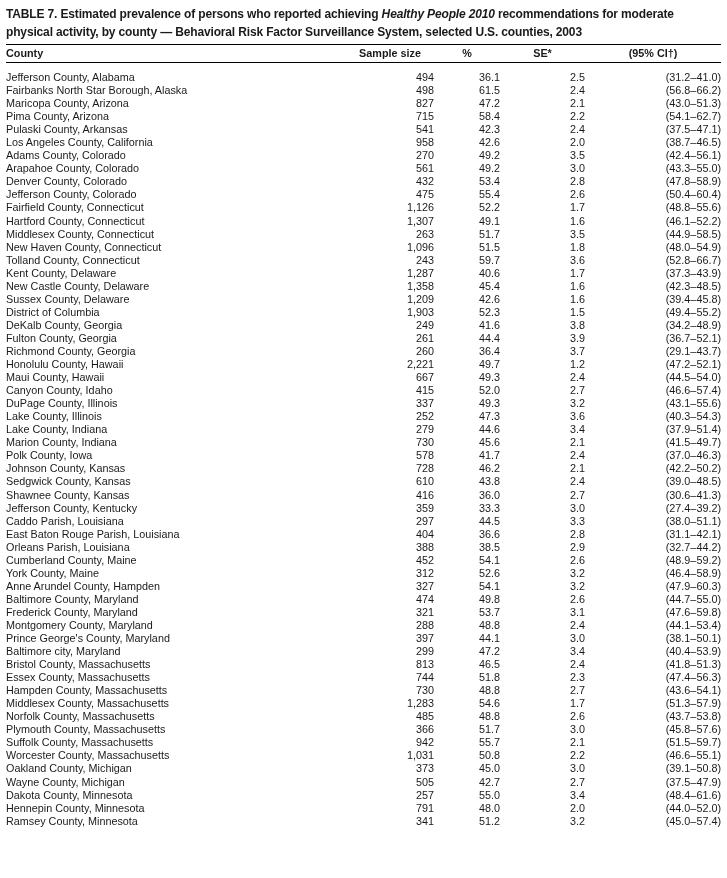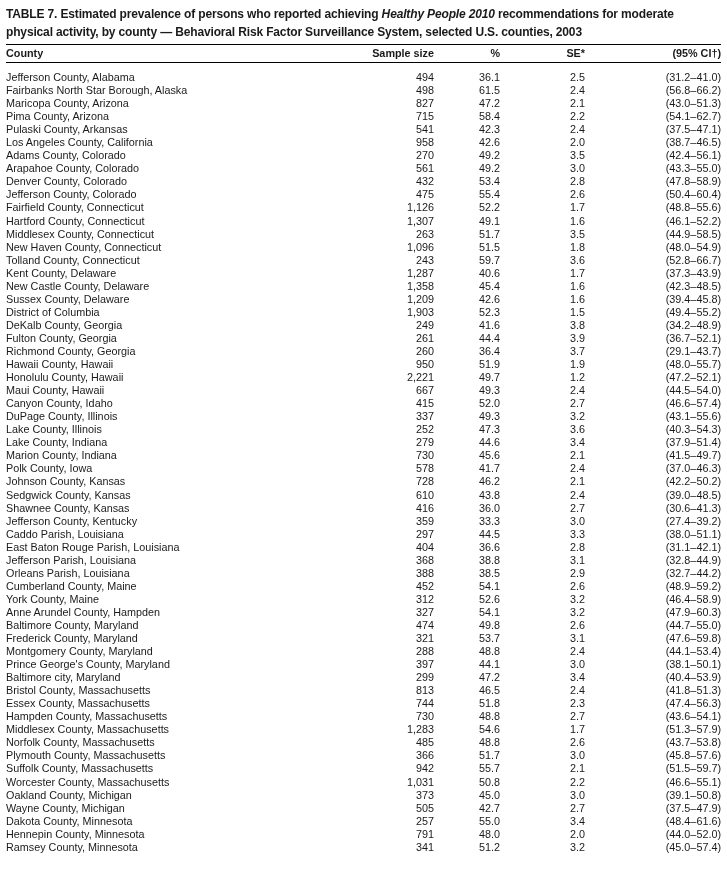--- a/index.html
+++ b/index.html
@@ -33,21 +33,21 @@
   }
   table.datatable thead th {
     border-top: 1.4px solid #000;
     border-bottom: 1.4px solid #000;
     font-size: 10.8px;
     font-weight: bold;
     padding: 2px 0 3px 0;
     white-space: nowrap;
   }
   th.c-left  { text-align: left; margin-top: 46px; }
-  th.c-right { text-align: right; }
+  th.c-right { text-align: center; }
   table.datatable tbody td {
     font-size: 10.8px;
     line-height: 13.04px;
     padding: 0;
     white-space: nowrap;
     overflow: hidden;
   }
   table.datatable tbody tr:first-child td {
     padding-top: 8px;
   }
@@ -226,27 +226,20 @@
           <td class="num">(36.7–52.1)</td>
         </tr>
         <tr>
           <td>Richmond County, Georgia</td>
           <td class="num">260</td>
           <td class="num">36.4</td>
           <td class="num">3.7</td>
           <td class="num">(29.1–43.7)</td>
         </tr>
         <tr>
-          <td>Hawaii County, Hawaii</td>
-          <td class="num">950</td>
-          <td class="num">51.9</td>
-          <td class="num">1.9</td>
-          <td class="num">(48.0–55.7)</td>
-        </tr>
-        <tr>
           <td>Honolulu County, Hawaii</td>
           <td class="num">2,221</td>
           <td class="num">49.7</td>
           <td class="num">1.2</td>
           <td class="num">(47.2–52.1)</td>
         </tr>
         <tr>
           <td>Maui County, Hawaii</td>
           <td class="num">667</td>
           <td class="num">49.3</td>
@@ -329,27 +322,20 @@
           <td class="num">44.5</td>
           <td class="num">3.3</td>
           <td class="num">(38.0–51.1)</td>
         </tr>
         <tr>
           <td>East Baton Rouge Parish, Louisiana</td>
           <td class="num">404</td>
           <td class="num">36.6</td>
           <td class="num">2.8</td>
           <td class="num">(31.1–42.1)</td>
-        </tr>
-        <tr>
-          <td>Jefferson Parish, Louisiana</td>
-          <td class="num">368</td>
-          <td class="num">38.8</td>
-          <td class="num">3.1</td>
-          <td class="num">(32.8–44.9)</td>
         </tr>
         <tr>
           <td>Orleans Parish, Louisiana</td>
           <td class="num">388</td>
           <td class="num">38.5</td>
           <td class="num">2.9</td>
           <td class="num">(32.7–44.2)</td>
         </tr>
         <tr>
           <td>Cumberland County, Maine</td>

